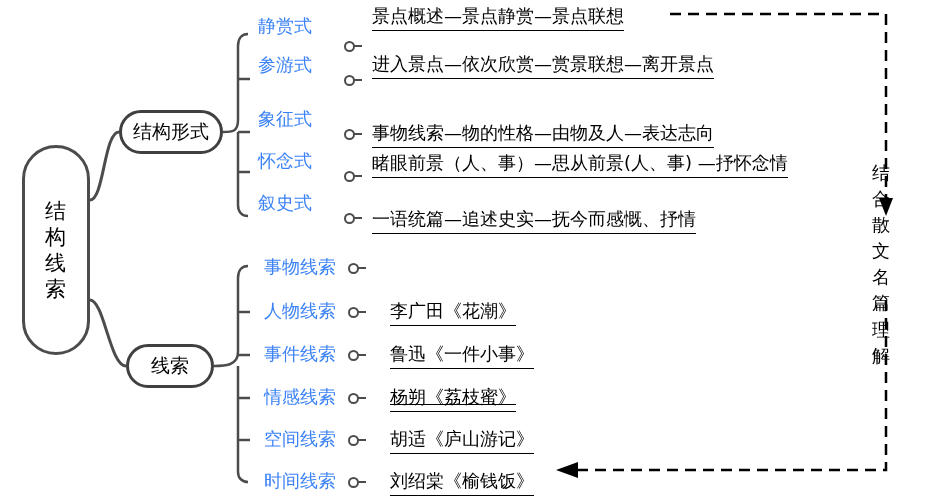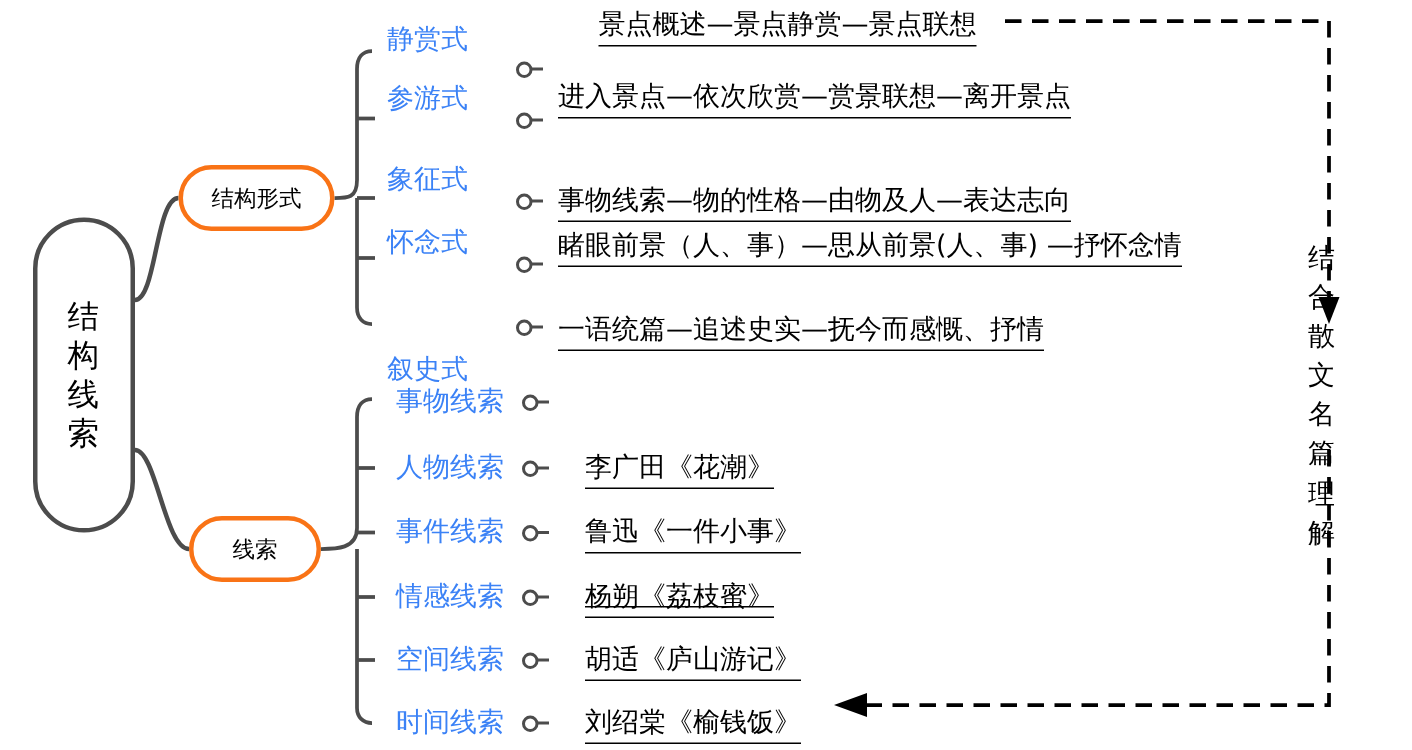--- a/index.html
+++ b/index.html
@@ -39,24 +39,24 @@
     height: 210px;
     border: 3px solid #4c4c4c;
     border-radius: 34px;
     background: #ffffff;
     font-size: 21px;
     letter-spacing: 1px;
     flex-direction: column;
   }
   .root-node span { display: block; }
   .branch-node {
-    border: 3px solid #f97316;
+    border: 3px solid #404040;
     border-radius: 22px;
     background: #ffffff;
-    font-size: 15px;
+    font-size: 19px;
     height: 44px;
   }
   .branch-structure {
     left: 119px;
     top: 110px;
     width: 104px;
   }
   .branch-clue {
     left: 126px;
     top: 344px;
@@ -168,23 +168,23 @@
     <span>结构形式</span>
   </div>
   <div class="node branch-node branch-clue">
     <span>线索</span>
   </div>
 
   <div class="leaf-label" style="left:258px; top:14px;">静赏式</div>
   <div class="leaf-label" style="left:258px; top:53px;">参游式</div>
   <div class="leaf-label" style="left:258px; top:107px;">象征式</div>
   <div class="leaf-label" style="left:258px; top:149px;">怀念式</div>
-  <div class="leaf-label" style="left:258px; top:191px;margin-top:43px;">叙史式</div>
-
-  <div class="leaf-text underline" style="left:372px; top:4px;margin-left:27px;">景点概述—景点静赏—景点联想</div>
+  <div class="leaf-label" style="left:258px; top:191px;">叙史式</div>
+
+  <div class="leaf-text underline" style="left:372px; top:4px;">景点概述—景点静赏—景点联想</div>
   <div class="leaf-text underline" style="left:372px; top:52px;">进入景点—依次欣赏—赏景联想—离开景点</div>
   <div class="leaf-text underline" style="left:372px; top:121px;">事物线索—物的性格—由物及人—表达志向</div>
   <div class="leaf-text underline" style="left:372px; top:151px;">睹眼前景（人、事）—思从前景(人、事) —抒怀念情</div>
   <div class="leaf-text underline" style="left:372px; top:207px;">一语统篇—追述史实—抚今而感慨、抒情</div>
 
   <div class="leaf-label" style="left:264px; top:255px;">事物线索</div>
   <div class="leaf-label" style="left:264px; top:299px;">人物线索</div>
   <div class="leaf-label" style="left:264px; top:342px;">事件线索</div>
   <div class="leaf-label" style="left:264px; top:385px;">情感线索</div>
   <div class="leaf-label" style="left:264px; top:427px;">空间线索</div>

